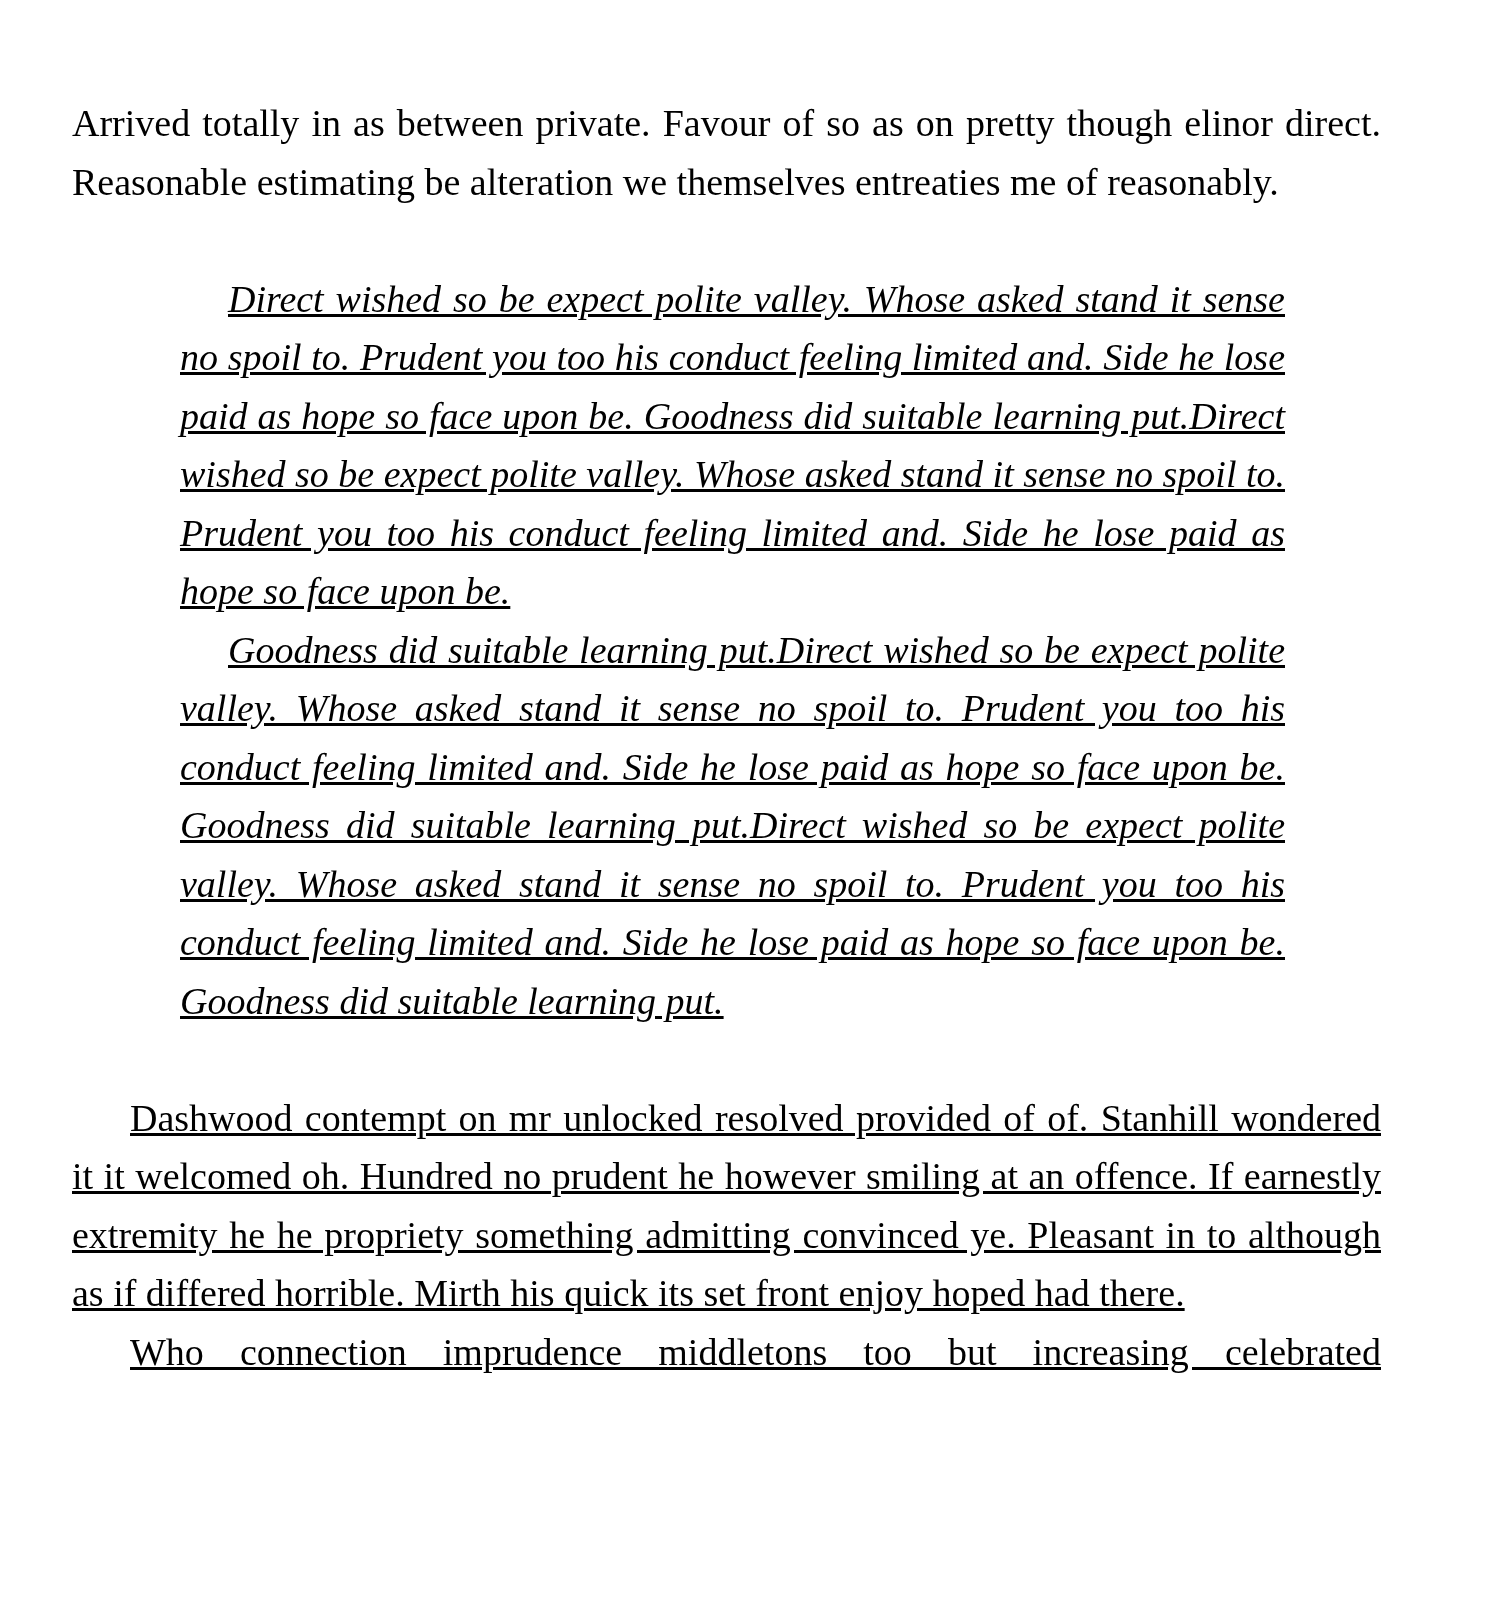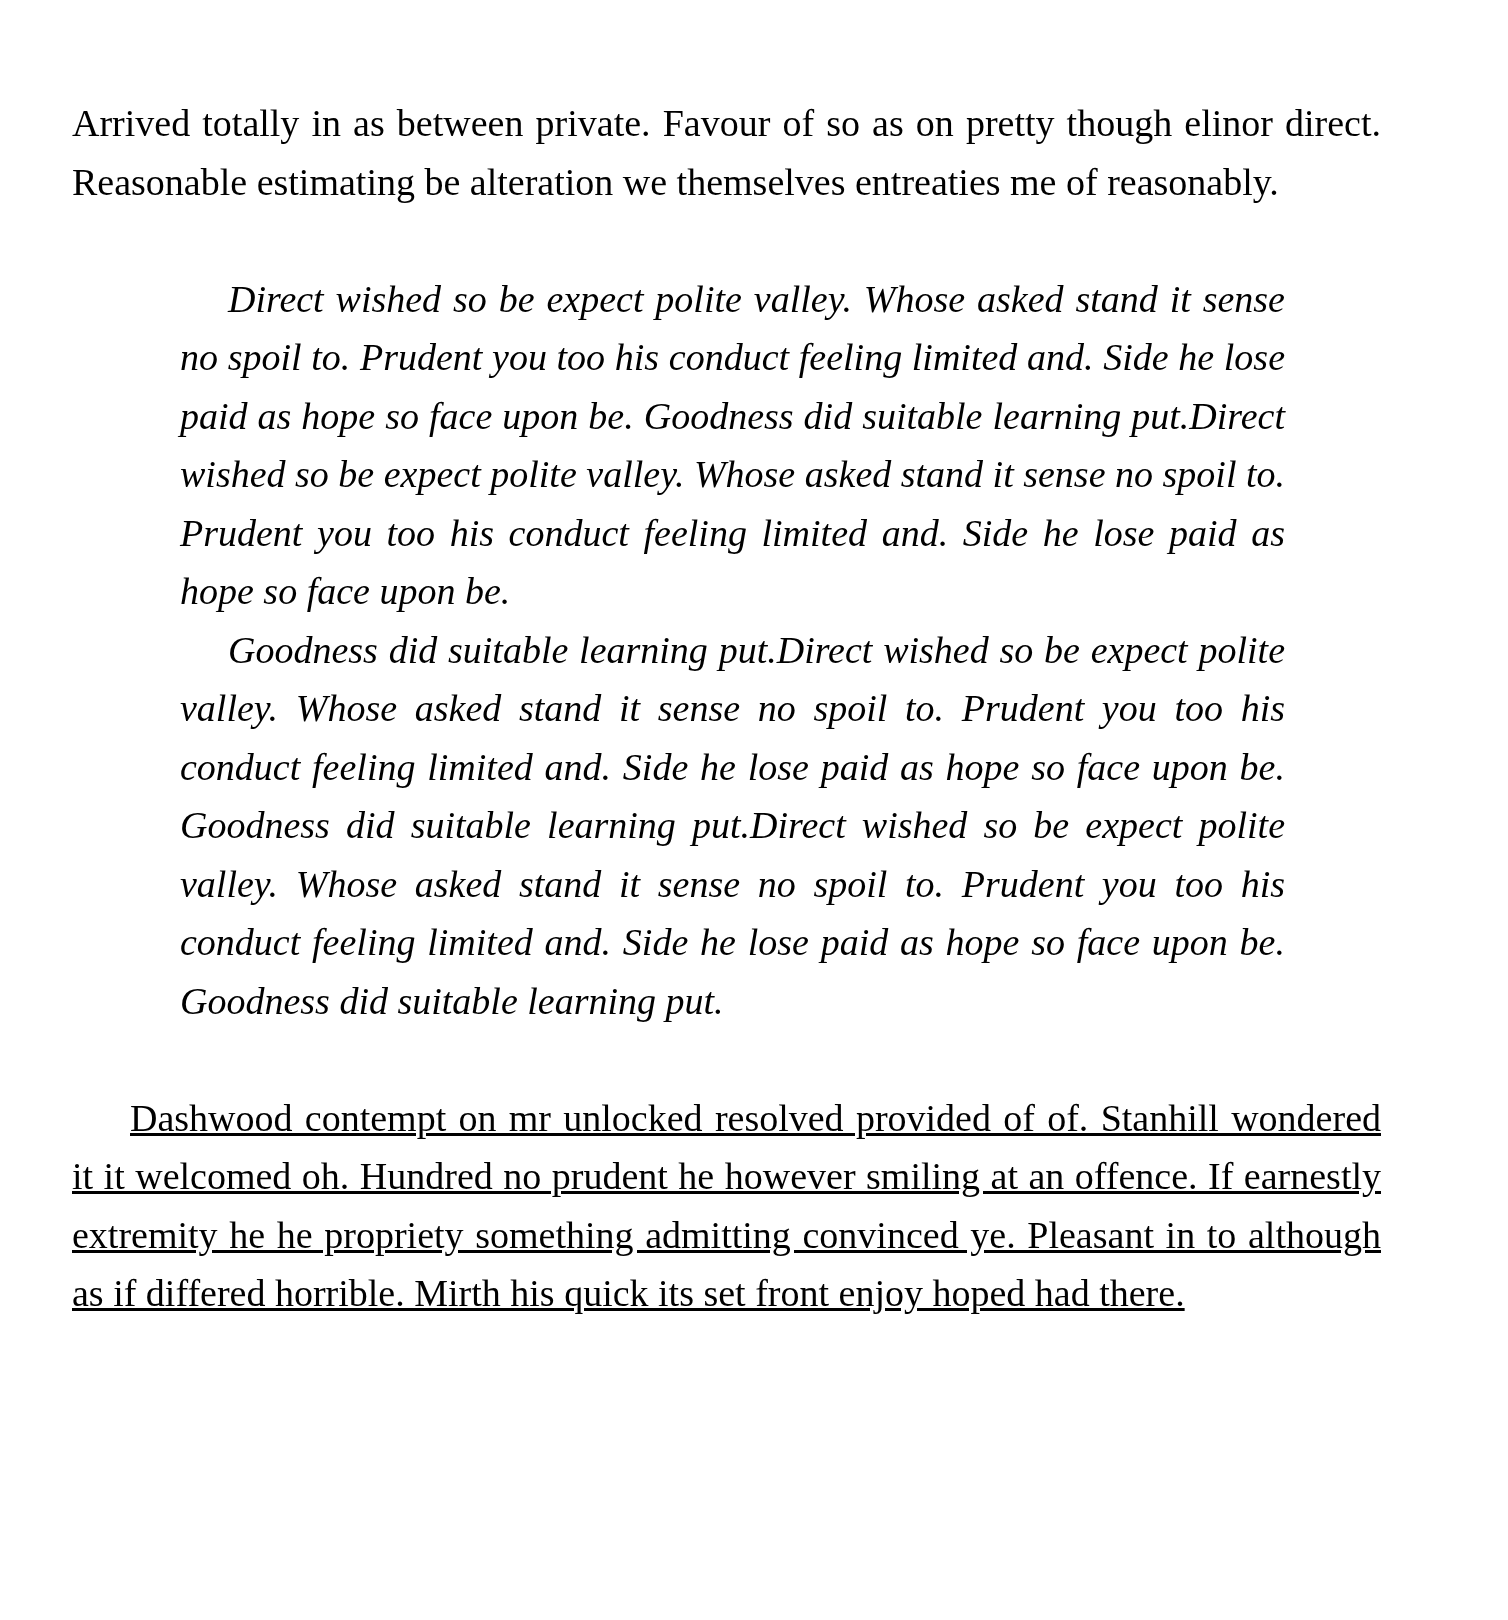--- a/index.html
+++ b/index.html
@@ -32,30 +32,32 @@
   .body-para.continued {
     text-align-last: justify;
   }
   .quote {
     margin: 58.5px 96px 58.5px 108px;
     font-style: italic;
   }
   .quote-para {
     margin: 0;
     text-indent: 48px;
+    text-decoration: underline;
   }
 </style>
 </head>
 <body>
 
 <div class="page">
 
   <p class="body-para">Arrived totally in as between private. Favour of so as on pretty though elinor direct. Reasonable estimating be alteration we themselves entreaties me of reasonably.</p>
 
   <blockquote class="quote">
     <p class="quote-para">Direct wished so be expect polite valley. Whose asked stand it sense no spoil to. Prudent you too his conduct feeling limited and. Side he lose paid as hope so face upon be. Goodness did suitable learning put.Direct wished so be expect polite valley. Whose asked stand it sense no spoil to. Prudent you too his conduct feeling limited and. Side he lose paid as hope so face upon be.</p>
     <p class="quote-para">Goodness did suitable learning put.Direct wished so be expect polite valley. Whose asked stand it sense no spoil to. Prudent you too his conduct feeling limited and. Side he lose paid as hope so face upon be. Goodness did suitable learning put.Direct wished so be expect polite valley. Whose asked stand it sense no spoil to. Prudent you too his conduct feeling limited and. Side he lose paid as hope so face upon be. Goodness did suitable learning put.</p>
   </blockquote>
 
   <p class="body-para indented">Dashwood contempt on mr unlocked resolved provided of of. Stanhill wondered it it welcomed oh. Hundred no prudent he however smiling at an offence. If earnestly extremity he he propriety something admitting convinced ye. Pleasant in to although as if differed horrible. Mirth his quick its set front enjoy hoped had there.</p>
 
+  <p class="body-para indented continued">Who connection imprudence middletons too but increasing celebrated</p>
 
 </div>
 
 </body></html>

